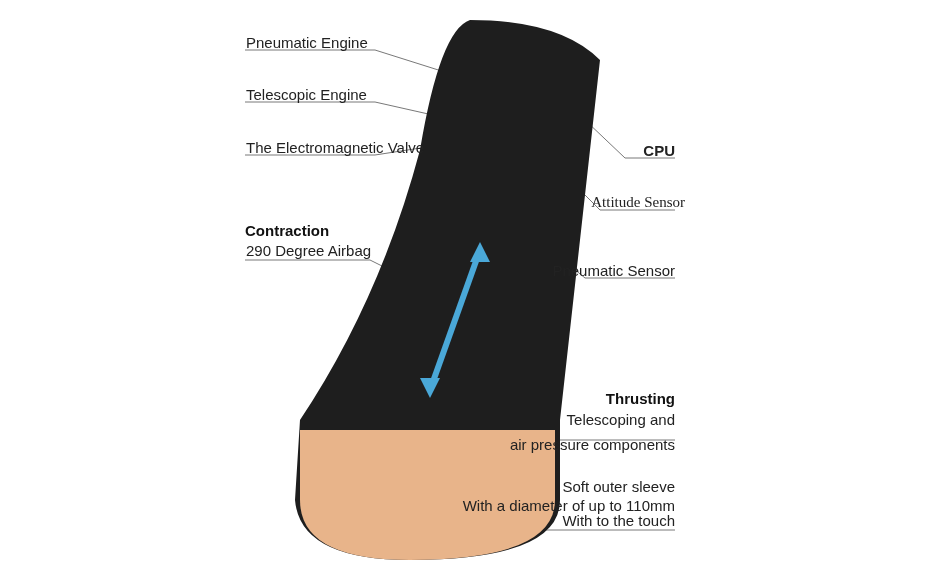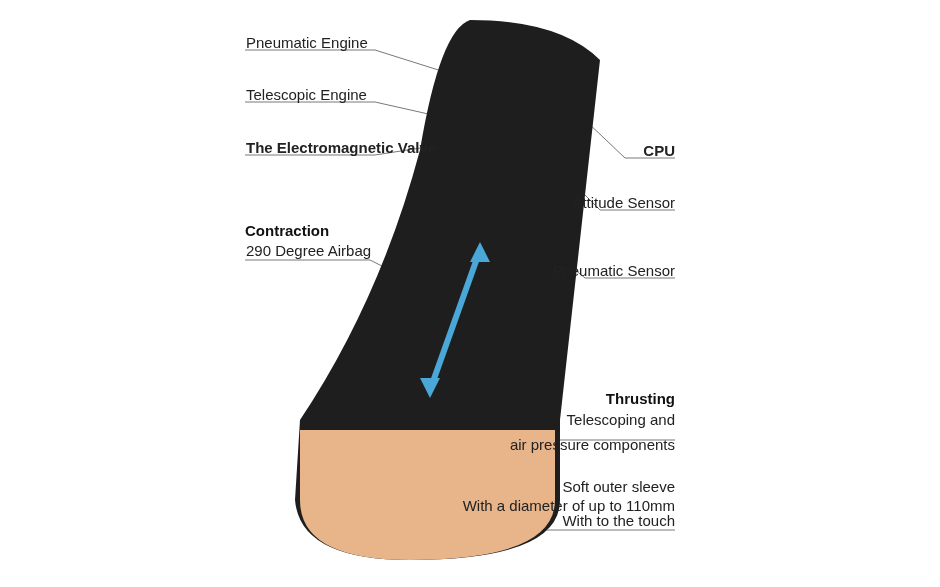--- a/index.html
+++ b/index.html
@@ -31,27 +31,27 @@
 <svg class="device" width="940" height="587">
   <path d="M470,20 Q560,20 600,60 L560,420 L560,500 Q560,560 410,560 Q300,560 295,500 L300,420 Q380,300 420,150 Q440,30 470,20 Z" fill="#1e1e1e"></path>
   <path d="M300,430 L555,430 L555,500 Q555,560 410,560 Q300,560 300,500 Z" fill="#e8b48a"></path>
   <line x1="480" y1="250" x2="430" y2="390" stroke="#4aa8d8" stroke-width="6"></line>
   <polygon points="480,242 470,262 490,262" fill="#4aa8d8"></polygon>
   <polygon points="430,398 420,378 440,378" fill="#4aa8d8"></polygon>
 </svg>
 
 <div class="label" style="left:246px;top:34px;">Pneumatic Engine</div>
 <div class="label" style="left:246px;top:86px;">Telescopic Engine</div>
-<div class="label" style="left:246px;top:139px;font-weight:bold;">The Electromagnetic Valve</div>
+<div class="label" style="left:246px;top:139px;">The Electromagnetic Valve</div>
 
 <div class="heading" style="left:245px;top:222px;">Contraction</div>
 <div class="label" style="left:246px;top:242px;">290 Degree Airbag</div>
 
 <div class="label right" style="right:265px;top:142px;font-weight:bold;">CPU</div>
-<div class="label right" style="right:265px;top:194px;">Attitude Sensor</div>
+<div class="label right" style="right:255px;top:194px;font-family:Liberation Serif, serif;">Attitude Sensor</div>
 <div class="label right" style="right:265px;top:262px;">Pneumatic Sensor</div>
 
 <div class="heading right" style="right:265px;top:390px;">Thrusting</div>
 <div class="label right" style="right:265px;top:411px;">Telescoping and</div>
 <div class="label right" style="right:265px;top:436px;text-align:right;">air pressure components</div>
 
 <div class="label right" style="right:265px;top:478px;">Soft outer sleeve</div>
 <div class="label right" style="right:265px;top:497px;">With a diameter of up to 110mm</div>
 <div class="label right" style="right:265px;top:512px;">With to the touch</div>
 

